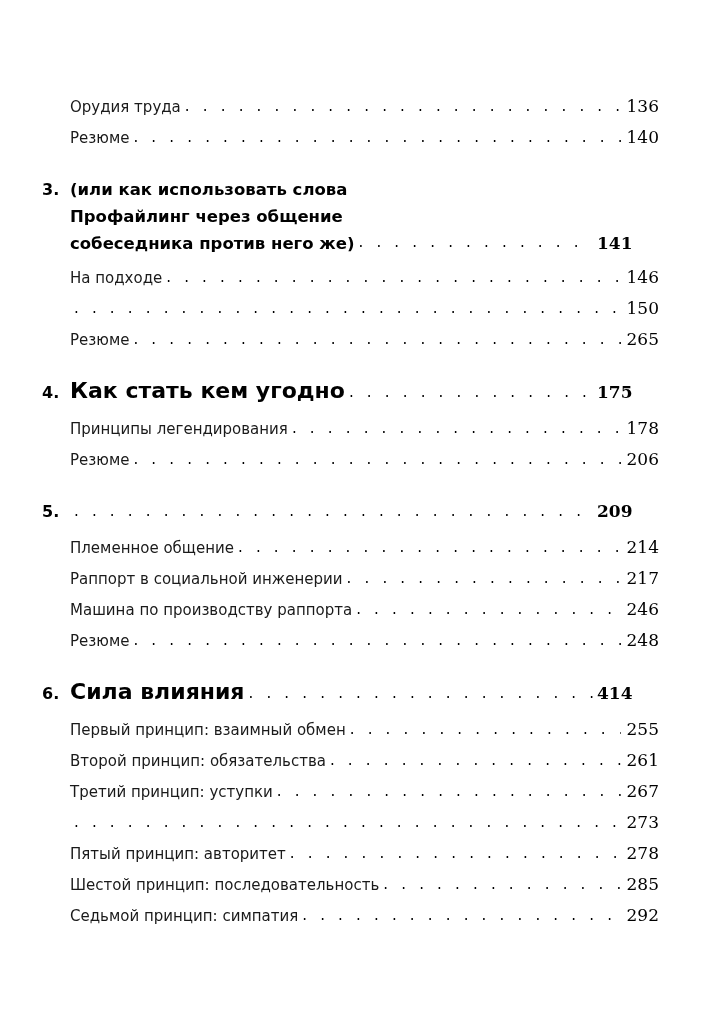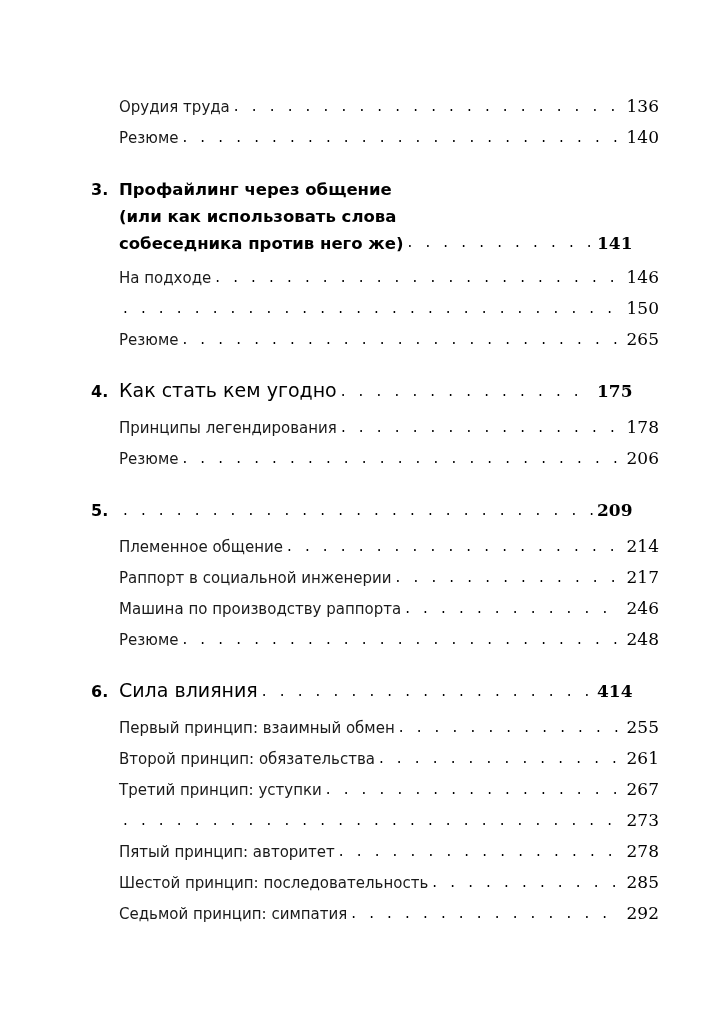--- a/index.html
+++ b/index.html
@@ -12,21 +12,21 @@
     height: 1033px;
     font-family: "DejaVu Sans", sans-serif;
     color: #000000;
     -webkit-font-smoothing: antialiased;
   }
   .page {
     position: relative;
     width: 709px;
     height: 1033px;
     box-sizing: border-box;
-    padding: 86px 78px 0 91px;
+    padding: 86px 78px 0 42px;
   }
   .toc {
     width: 100%;
   }
   
   .row {
     display: flex;
     align-items: baseline;
     width: 100%;
   }
@@ -64,22 +64,22 @@
     width: 34px;
     font-family: "DejaVu Serif", serif;
     font-size: 17px;
   }
 
   
   .chapter {
     margin-top: 22px;
   }
   .chapter .title {
-    font-weight: normal;
-    font-size: 19px;
+    font-weight: bold;
+    font-size: 22px;
     line-height: 27px;
   }
   .chapter .pg {
     font-weight: bold;
     font-size: 17px;
     line-height: 27px;
   }
   .chapter .leader {
     line-height: 27px;
   }
@@ -136,22 +136,22 @@
       <div class="title-wrap">
         <span class="title">Резюме</span>
         <span class="leader">. . . . . . . . . . . . . . . . . . . . . . . . . . . . . . . . . . . . . . . . . . . . . . . . . . . .</span>
       </div>
       <span class="pg">140</span>
     </div>
 
     <div class="row chapter chapter-multiline">
       <span class="num">3.</span>
       <div class="chapter-lines">
+        <div class="chapter-line">(или как использовать слова</div>
         <div class="chapter-line">Профайлинг через общение</div>
-        <div class="chapter-line">(или как использовать слова</div>
         <div class="chapter-lastline">
           <span class="chapter-line">собеседника против него же)</span>
           <span class="leader">. . . . . . . . . . . . . . . . . . . . . . . . . . . . . . . . . . . . . . . . . . . . . . . . . . . .</span>
           <span class="pg">141</span>
         </div>
       </div>
     </div>
 
     <div class="row sub sub-first">
       <div class="title-wrap">

